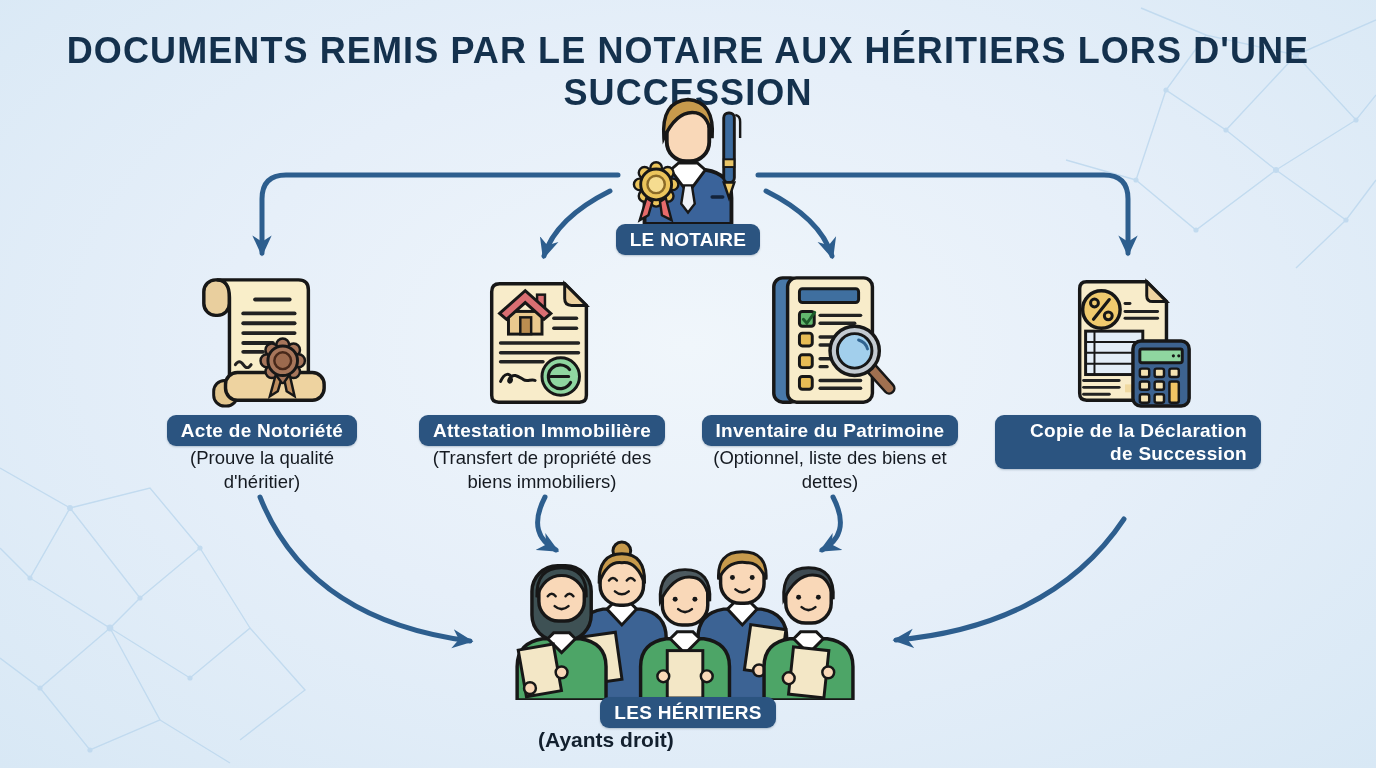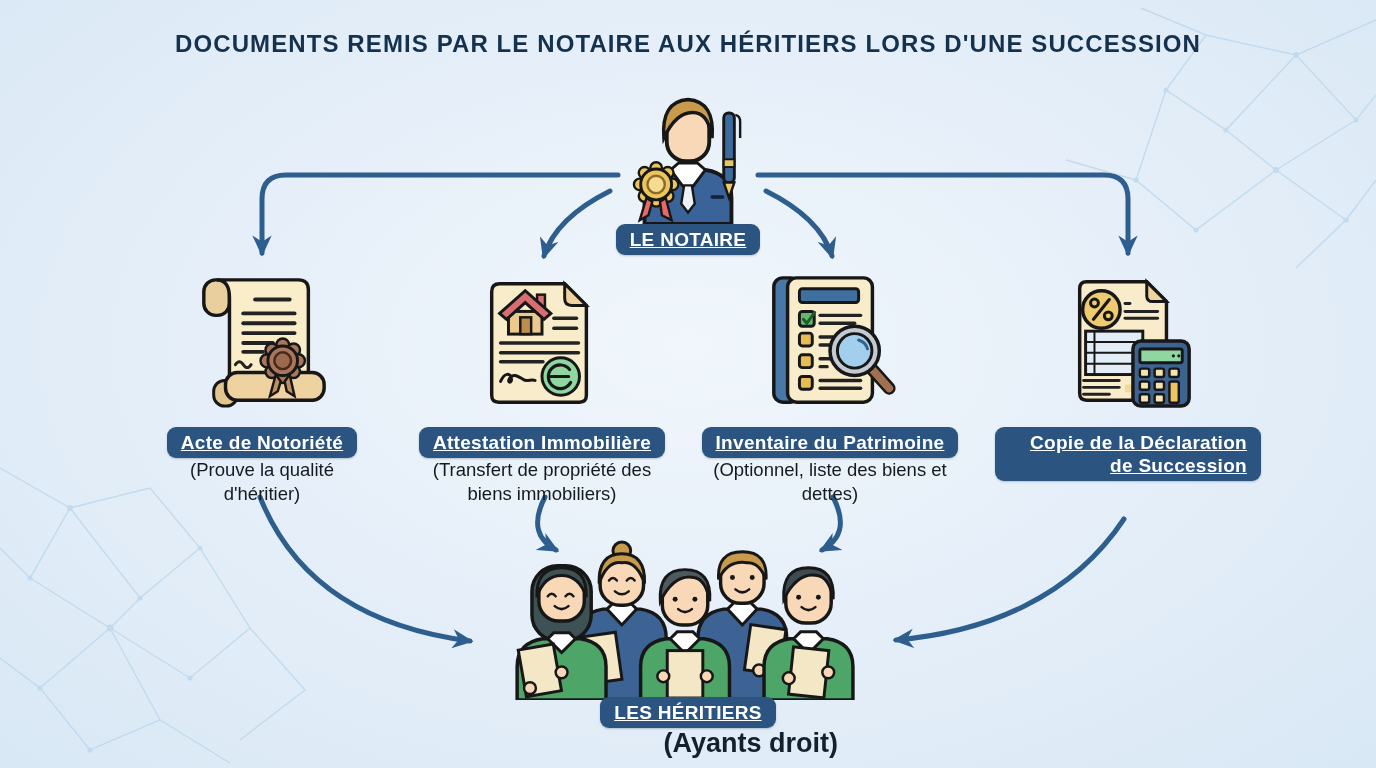--- a/index.html
+++ b/index.html
@@ -6,50 +6,50 @@
   body{font-family:"Liberation Sans","DejaVu Sans",sans-serif;}
   #stage{
     position:relative;width:1376px;height:768px;overflow:hidden;
     background:radial-gradient(ellipse at 50% 45%, #f0f6fb 0%, #e6eff9 48%, #d8e8f5 100%);
   }
   .net{position:absolute;pointer-events:none;opacity:.85;}
   .net.tr{top:0;right:0;}
   .net.bl{bottom:0;left:0;}
   #title{
     position:absolute;top:30px;left:0;width:1376px;text-align:center;
-    font-size:24px;font-weight:bold;letter-spacing:1.1px;color:#14314d;
+    font-size:36px;font-weight:bold;letter-spacing:1.1px;color:#14314d;
   }
   .pill{
     display:inline-block;background:#2b5480;color:#ffffff;font-weight:bold;
     font-size:19px;letter-spacing:.3px;border-radius:9px;padding:4px 14px;
-    line-height:1.22;text-align:center;box-shadow:0 1px 2px rgba(20,50,80,.25);text-decoration:underline;
+    line-height:1.22;text-align:center;box-shadow:0 1px 2px rgba(20,50,80,.25);
   }
   .desc{
     margin:0 auto 0;color:#151a21;font-size:18.5px;font-weight:500;
     line-height:1.28;text-align:center;
   }
   .col{position:absolute;top:270px;text-align:center;}
   .col .iconwrap{height:143px;display:flex;align-items:flex-start;justify-content:center;}
-  .col .labelwrap{margin-top:14px;}
+  .col .labelwrap{margin-top:2px;}
   #col-1{left:152px;width:220px;}
   #col-2{left:407px;width:270px;}
   #col-3{left:695px;width:270px;}
   #col-4{left:988px;width:280px;}
   #col-1 .desc{max-width:175px;}
   #col-2 .desc{max-width:228px;}
   #col-3 .desc{max-width:252px;}
   #col-4 .desc{max-width:292px;}
   #col-4 .pill{max-width:238px;text-align:right;}
   #notary{position:absolute;left:613px;top:84px;width:150px;text-align:center;}
   #notary-pill-wrap{position:absolute;left:538px;top:224px;width:300px;text-align:center;}
   #heirs-art{position:absolute;left:498px;top:540px;}
   #heirs-pill-wrap{position:absolute;left:538px;top:697px;width:300px;text-align:center;}
   #heirs-sub{
-    position:absolute;left:538px;top:728px;width:300px;text-align:right;
-    font-size:27px;font-weight:bold;color:#13202e;
+    position:absolute;left:538px;top:728px;width:300px;text-align:left;
+    font-size:21px;font-weight:bold;color:#13202e;
   }
   #arrows{position:absolute;left:0;top:0;pointer-events:none;}
 </style>
 </head>
 <body>
 
 <div id="stage">
 
   <svg class="net tr" width="330" height="270" viewBox="0 0 330 270">
     <g stroke="#bdd8ee" stroke-width="1.4" fill="none">

